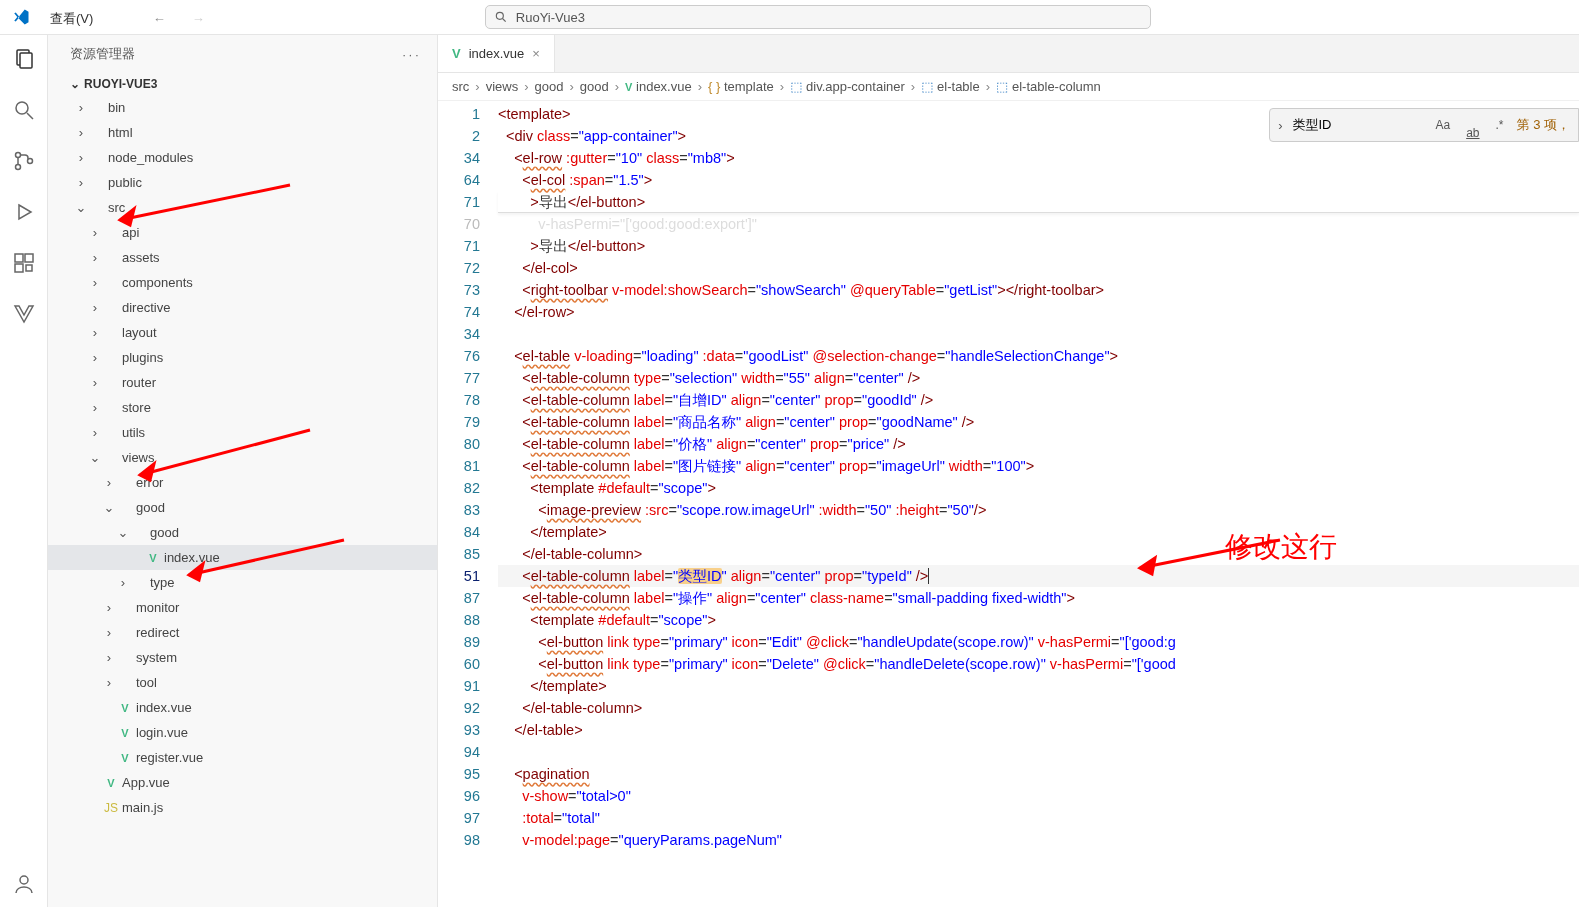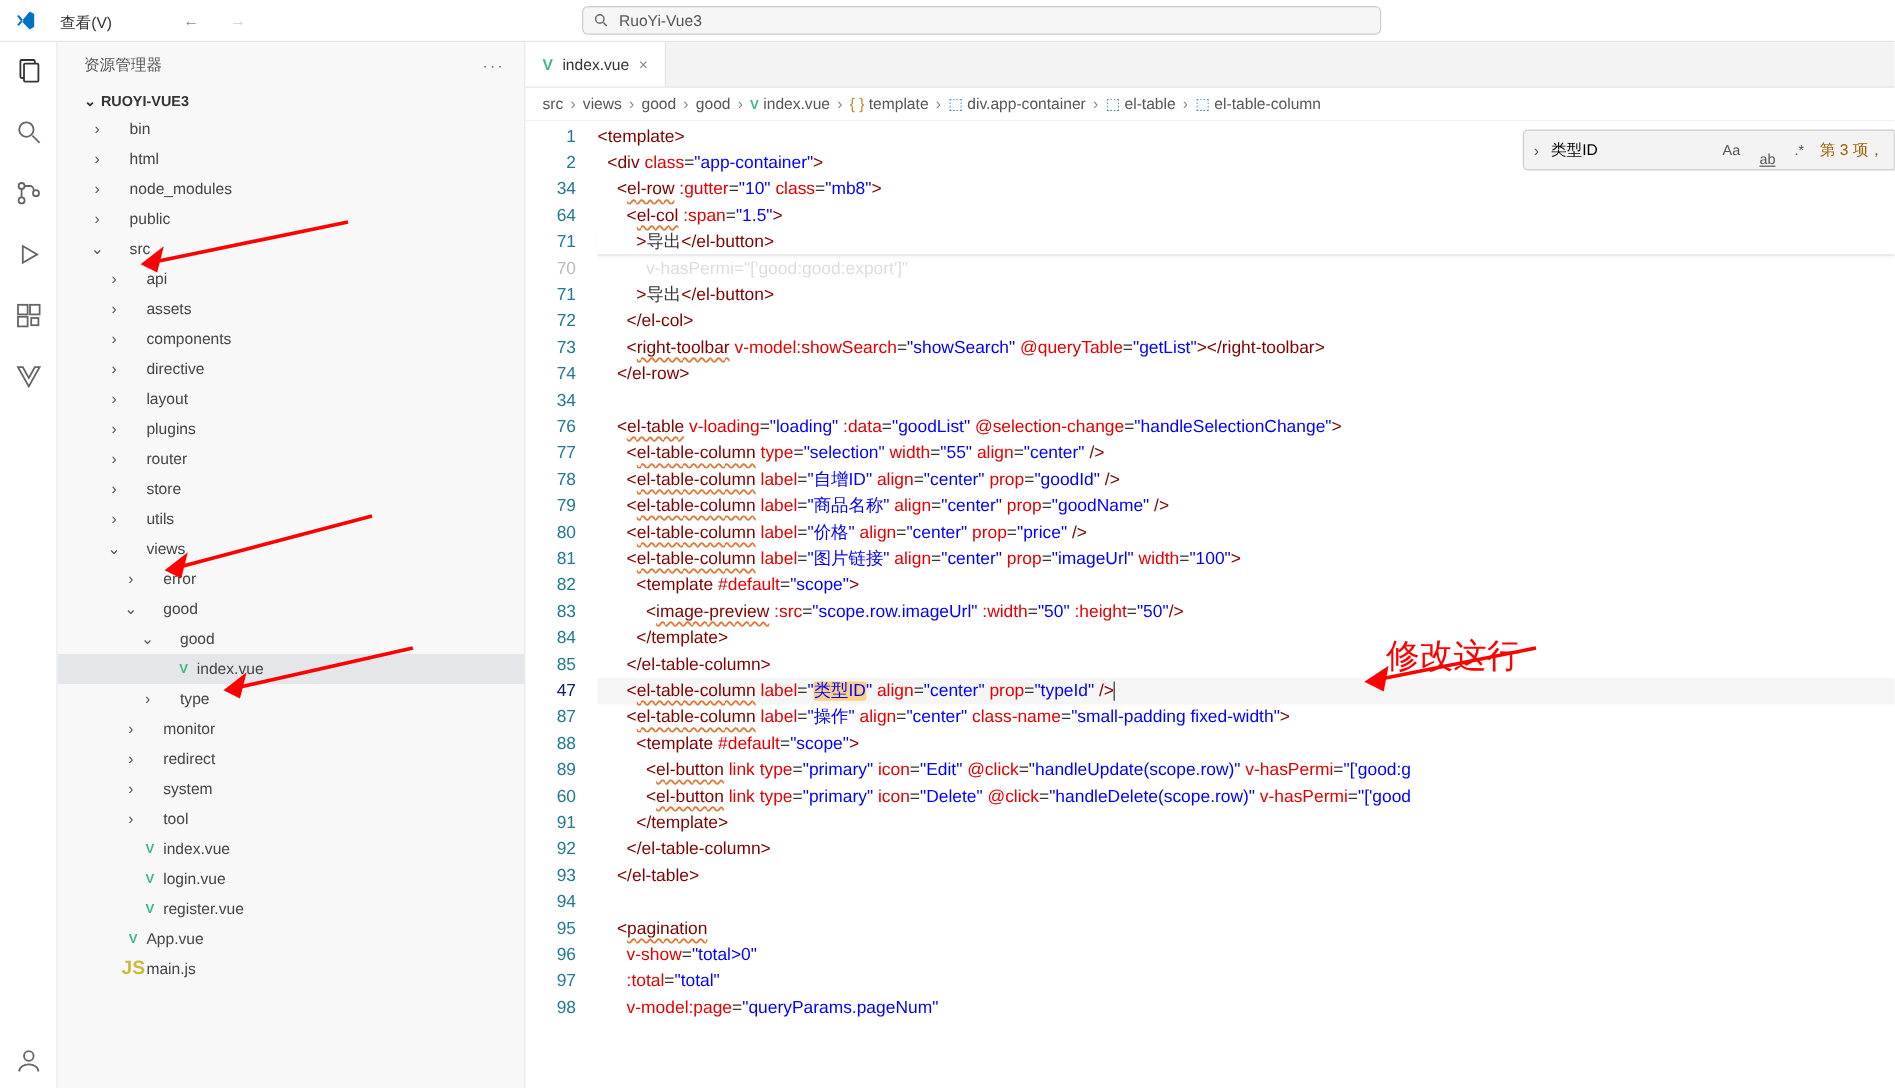--- a/index.html
+++ b/index.html
@@ -24,21 +24,21 @@
 .sidebar { width:390px; background:#f8f8f8; border-right:1px solid #e5e5e5; display:flex; flex-direction:column; }
 .sidebar .hdr { display:flex; align-items:center; justify-content:space-between; padding:10px 16px 10px 22px; color:#555; }
 .sidebar .project { padding:4px 0 4px 22px; font-weight:bold; font-size:12px; color:#333; display:flex; align-items:center; }
 .sidebar .project .chev { margin-right:4px; }
 .tree { overflow:auto; flex:1; }
 .tree .row { display:flex; align-items:center; height:25px; cursor:pointer; color:#444; position:relative; }
 .tree .row.sel { background:#e4e6e9; }
 .tree .chev { width:14px; display:inline-flex; justify-content:center; color:#555; }
 .tree .icon { width:18px; display:inline-flex; justify-content:center; margin-right:2px; }
 .tree .vue-icon { color:#41b883; font-weight:bold; font-size:11px; }
-.tree .js-icon  { color:#cbba3f; font-weight:bold; font-size:16px; }
+.tree .js-icon  { color:#cbba3f; font-weight:normal; font-size:12px; }
 
 .editor { flex:1; display:flex; flex-direction:column; overflow:hidden; background:#fff; }
 .tabs { height:38px; display:flex; align-items:stretch; border-bottom:1px solid #e5e5e5; background:#f3f3f3; }
 .tab { display:flex; align-items:center; gap:8px; padding:0 14px; background:#fff; border-right:1px solid #e5e5e5; color:#333; }
 .tab .close { color:#888; cursor:pointer; }
 .crumbs { height:28px; display:flex; align-items:center; gap:6px; padding:0 14px; color:#555; font-size:13px; border-bottom:1px solid #f0f0f0; }
 .crumbs .sym { color:#3b82c4; }
 .crumbs .gold { color:#c08b2e; }
 .crumbs .chev { color:#888; }
 
@@ -338,21 +338,21 @@
           <div>76</div>
           <div>77</div>
           <div>78</div>
           <div>79</div>
           <div>80</div>
           <div>81</div>
           <div>82</div>
           <div>83</div>
           <div>84</div>
           <div>85</div>
-          <div class="cur">47</div>
+          <div class="cur">51</div>
           <div>87</div>
           <div>88</div>
           <div>89</div>
           <div>60</div>
           <div>91</div>
           <div>92</div>
           <div>93</div>
           <div>94</div>
           <div>95</div>
           <div>96</div>
@@ -382,13 +382,13 @@
     <polygon points="20,55 34,44 30,60"></polygon>
   </svg>
 <svg class="arrow" style="left:174px;top:530px" width="180" height="60">
     <line x1="170" y1="10" x2="15" y2="45"></line>
     <polygon points="15,45 29,34 25,50"></polygon>
   </svg>
 <svg class="arrow" style="left:1130px;top:530px" width="160" height="50">
     <line x1="150" y1="10" x2="10" y2="38"></line>
     <polygon points="10,38 25,28 22,44"></polygon>
   </svg>
-<div class="anno-text" style="left:1155px;top:528px">修改这行</div>
+<div class="anno-text" style="left:1225px;top:528px">修改这行</div>
 
 </body></html>

